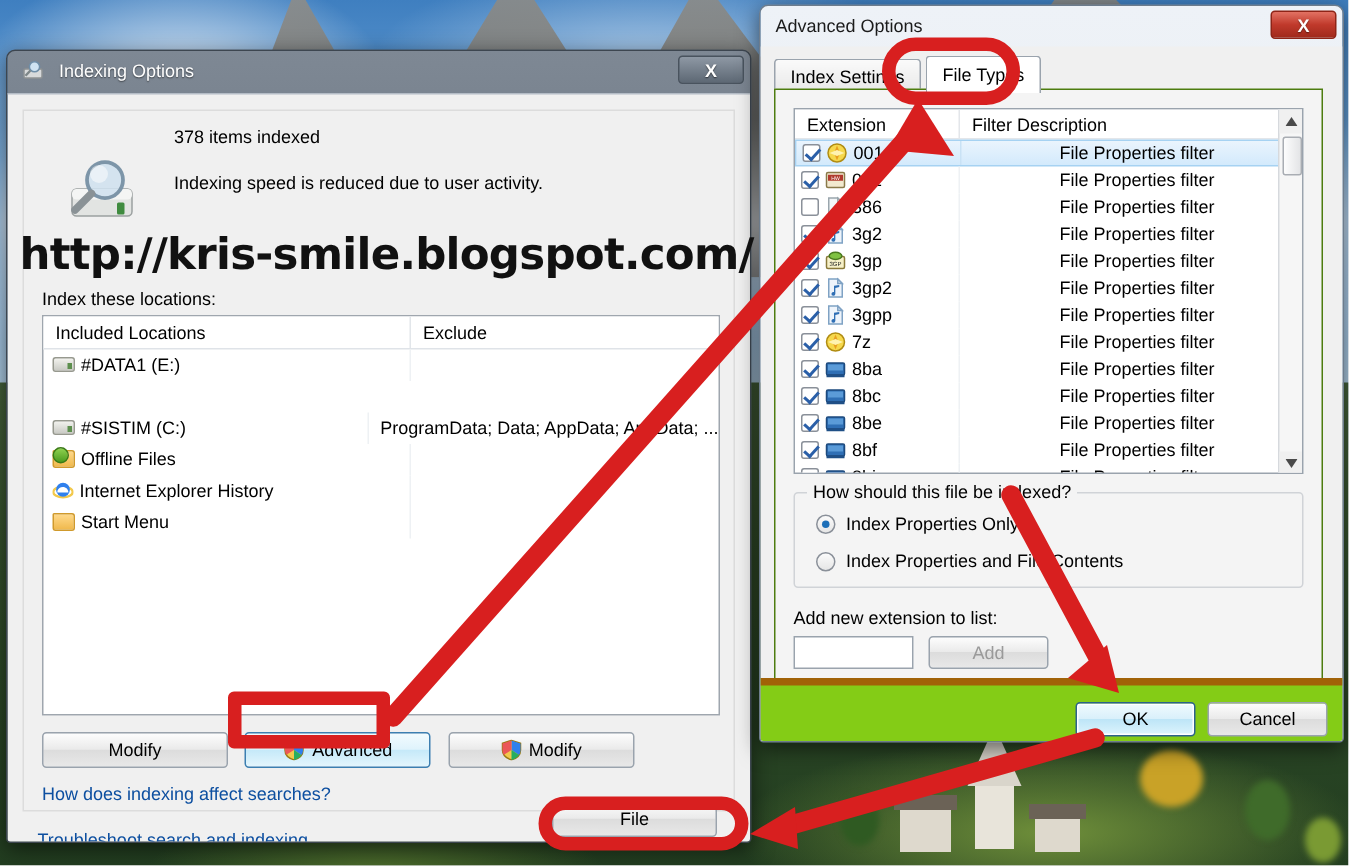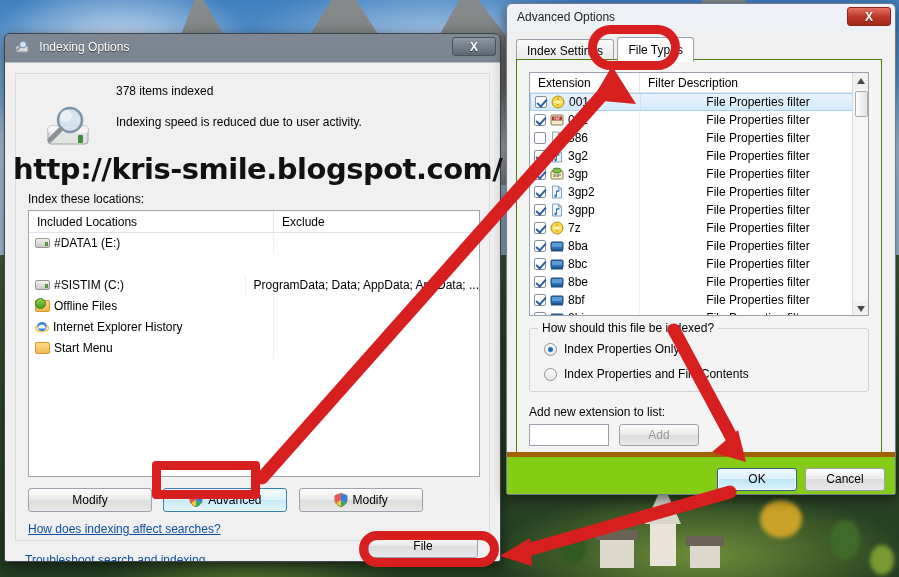--- a/index.html
+++ b/index.html
@@ -133,21 +133,21 @@
     background:linear-gradient(180deg,#f2fbfe 0%,#dff3fc 48%,#c5e9f9 50%,#e4f6fd 100%);
   }
   .btn.default-ok {
     border:1px solid #2c628b;
     background:linear-gradient(180deg,#f0fafe 0%,#d9f0fb 48%,#bde5f7 50%,#ddf4fd 100%);
     box-shadow: inset 0 0 0 1px #ffffff;
   }
   .shield {
     display:inline-block; width:14px; height:14px; vertical-align:-3px; margin-right:5px;
   }
-  .io-link { position:absolute; left:12px; font-size:12px; color:#0d4fa0; text-decoration:underline; cursor:pointer; }
+  .io-link { position:absolute; left:12px; font-size:12px; color:#0d4fa0; cursor:pointer; }
   .io-close-wrap { position:absolute; right:12px; top:515px; }
 
   
   #advanced-options { left:506px; top:3px; width:390px; height:492px; }
   #advanced-options .frame {
     background: linear-gradient(180deg,#eef2f7 0%, #dfe6ee 100%);
     border:1px solid #6d7c8c;
   }
   #advanced-options .titlebar { color:#1b1b1b; }
   #advanced-options .closebtn {

